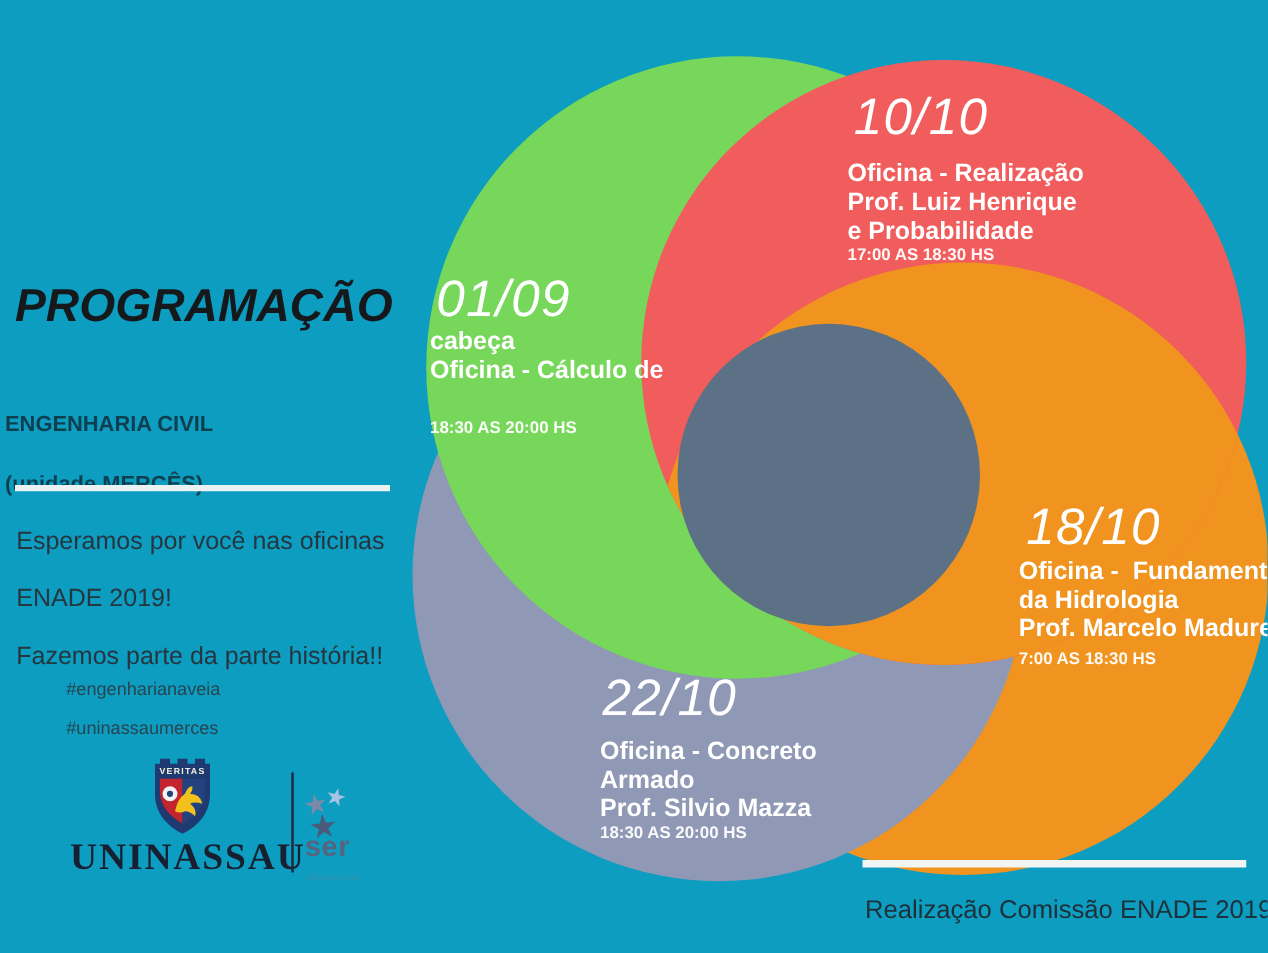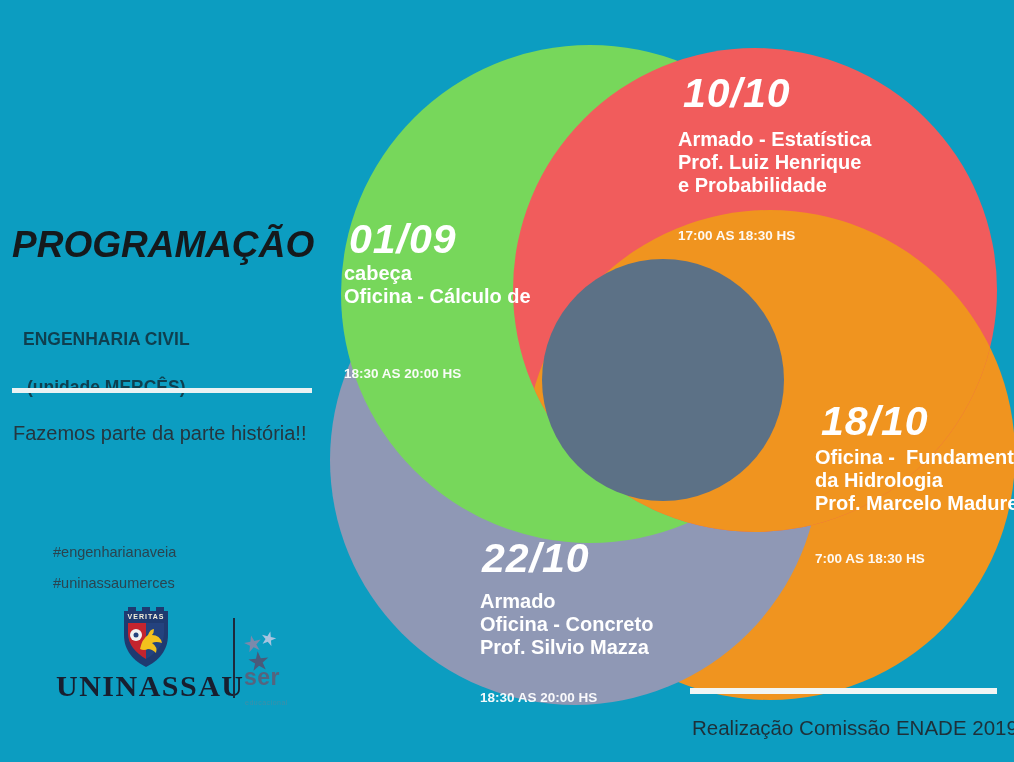--- a/index.html
+++ b/index.html
@@ -10,23 +10,23 @@
   }
   #swirl{position:absolute;left:0;top:0;}
 
   
   .title{
     position:absolute;left:12px;top:222px;
     font-size:37px;line-height:45px;font-weight:bold;font-style:italic;
     color:#15191C;letter-spacing:0px;white-space:pre;
   }
   .subtitle{
-    position:absolute;left:23px;top:327px;
+    position:absolute;left:4px;top:327px;
     font-size:17.5px;line-height:24px;font-weight:bold;
-    color:#0F3F4F;white-space:pre;text-align:center;
+    color:#0F3F4F;white-space:pre;
   }
   .divider-line{
     position:absolute;left:12px;top:388px;width:300px;height:5px;
     background:#EBF2F3;
   }
   .messages{position:absolute;left:13px;top:421px;color:#25363F;}
   .messages .msg{font-size:20px;line-height:24px;margin-bottom:22px;white-space:pre;}
   .hashtags{position:absolute;left:13px;top:543px;color:#2A4450;margin-left:40px;}
   .hashtags .tag{font-size:14.5px;line-height:18px;margin-bottom:13px;white-space:pre;}
 
@@ -43,27 +43,27 @@
   .star2{left:260px;top:629px;font-size:19px;color:#A8C4E0;transform:rotate(14deg);}
   .star3{left:247px;top:648px;font-size:26px;color:#4A5A7A;transform:rotate(-6deg);}
   .ser{
     position:absolute;left:244px;top:664px;
     font-size:23px;font-weight:bold;color:#56647E;letter-spacing:0.5px;
   }
   .ser-sub{position:absolute;left:245px;top:699px;font-size:7px;color:#3E8FA8;letter-spacing:0.5px;}
 
   
   .ws-date{
-    position:absolute;color:#FFFFFF;font-size:41px;font-weight:bold;font-style:italic;
+    position:absolute;color:#FFFFFF;font-size:41px;font-weight:normal;font-style:italic;
     letter-spacing:1px;white-space:pre;
   }
   .ws-body{position:absolute;color:#FFFFFF;}
   .ws-line{font-size:20px;line-height:23px;font-weight:bold;white-space:pre;}
   .ws-time{
-    position:absolute;color:#FFFFFF;opacity:.95;font-size:13.5px;font-weight:bold;white-space:pre;margin-top:32px;
+    position:absolute;color:#FFFFFF;opacity:.95;font-size:13.5px;font-weight:bold;white-space:pre;
   }
   .d0{left:349px;top:216px;} .b0{left:344px;top:262px;} .t0{left:344px;top:334px;}
   .d1{left:683px;top:70px;}  .b1{left:678px;top:128px;} .t1{left:678px;top:196px;}
   .d2{left:821px;top:398px;} .b2{left:815px;top:446px;} .t2{left:815px;top:519px;}
   .d3{left:482px;top:535px;} .b3{left:480px;top:590px;} .t3{left:480px;top:658px;}
 
   
   .footer-line{position:absolute;left:690px;top:688px;width:307px;height:6px;background:#F1F5F4;}
   .credit{
     position:absolute;left:692px;top:716px;
@@ -90,20 +90,22 @@
 
 <div class="title"><span>PROGRAMAÇÃO</span><br>
 </div>
 
 <div class="subtitle"><span>ENGENHARIA CIVIL</span><br>
 <span>(unidade MERCÊS)</span></div>
 
 <div class="divider-line"></div>
 
 <div class="messages">
+  <div class="msg">Esperamos por você nas oficinas</div>
+  <div class="msg">ENADE 2019!</div>
   <div class="msg">Fazemos parte da parte história!!</div>
 </div>
 
 <div class="hashtags">
   <div class="tag">#engenharianaveia</div>
   <div class="tag">#uninassaumerces</div>
 </div>
 
 <svg class="shield" width="52" height="64" viewBox="0 0 52 64">
   <rect x="8" y="2" width="8" height="8" fill="#1F3A70"></rect>
@@ -128,36 +130,36 @@
 
 <div class="ws-date d0">01/09</div>
 <div class="ws-body b0">
   <div class="ws-line">cabeça</div>
   <div class="ws-line">Oficina - Cálculo de</div>
 </div>
 <div class="ws-time t0">18:30 AS 20:00 HS</div>
 
 <div class="ws-date d1">10/10</div>
 <div class="ws-body b1">
-  <div class="ws-line">Armado - Estatística</div>
+  <div class="ws-line">Oficina - Realização</div>
   <div class="ws-line">Prof. Luiz Henrique</div>
   <div class="ws-line">e Probabilidade</div>
 </div>
 <div class="ws-time t1">17:00 AS 18:30 HS</div>
 
 <div class="ws-date d2">18/10</div>
 <div class="ws-body b2">
   <div class="ws-line">Oficina -  Fundamentos</div>
   <div class="ws-line">da Hidrologia</div>
   <div class="ws-line">Prof. Marcelo Madureira</div>
 </div>
 <div class="ws-time t2">7:00 AS 18:30 HS</div>
 
 <div class="ws-date d3">22/10</div>
 <div class="ws-body b3">
+  <div class="ws-line">Oficina - Concreto</div>
   <div class="ws-line">Armado</div>
-  <div class="ws-line">Oficina - Concreto</div>
   <div class="ws-line">Prof. Silvio Mazza</div>
 </div>
 <div class="ws-time t3">18:30 AS 20:00 HS</div>
 
 <div class="footer-line"></div>
 <div class="credit">Realização Comissão ENADE 2019</div>
 
 </body></html>

